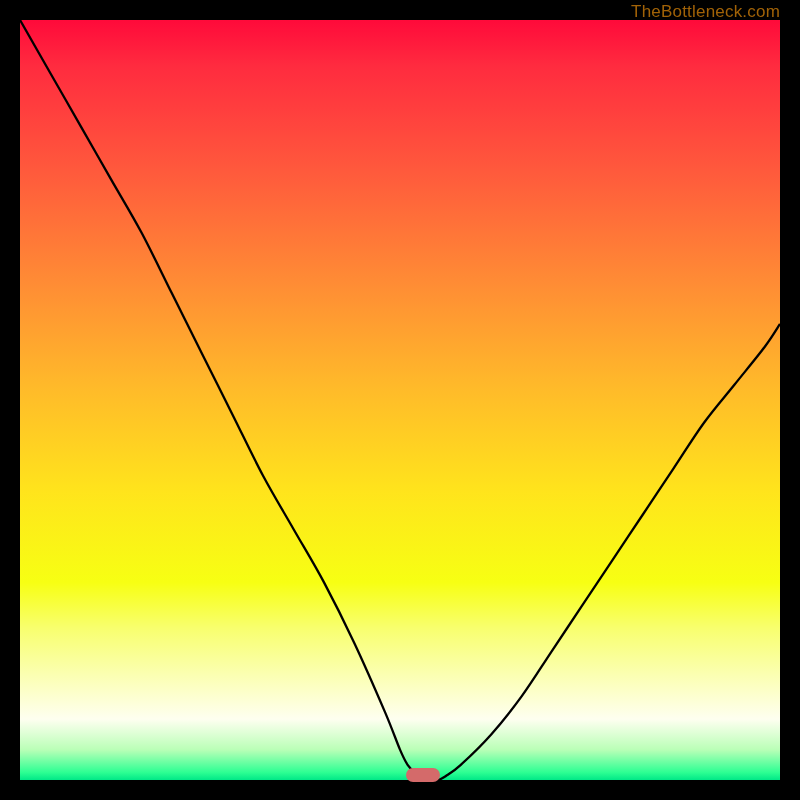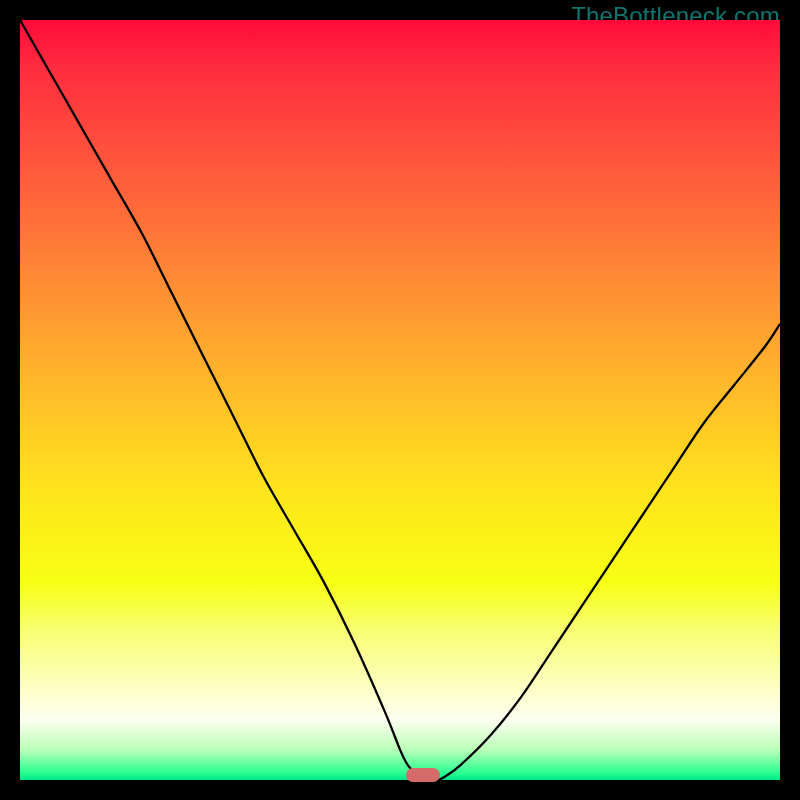--- a/index.html
+++ b/index.html
@@ -54,22 +54,22 @@
     width: 34px;
     height: 14px;
     border-radius: 7px;
     background: #d46a6a;
     transform: translate(-50%, -50%);
   }
   .watermark {
     position: absolute;
     top: 2px;
     right: 20px;
-    color: #0f766e;
-    font-size: 24px;
+    color: #a16207;
+    font-size: 17px;
     letter-spacing: 0.2px;
     user-select: none;
   }
 </style>
 </head>
 <body>
 
 <div class="frame">
 
   <div class="watermark">TheBottleneck.com</div>

